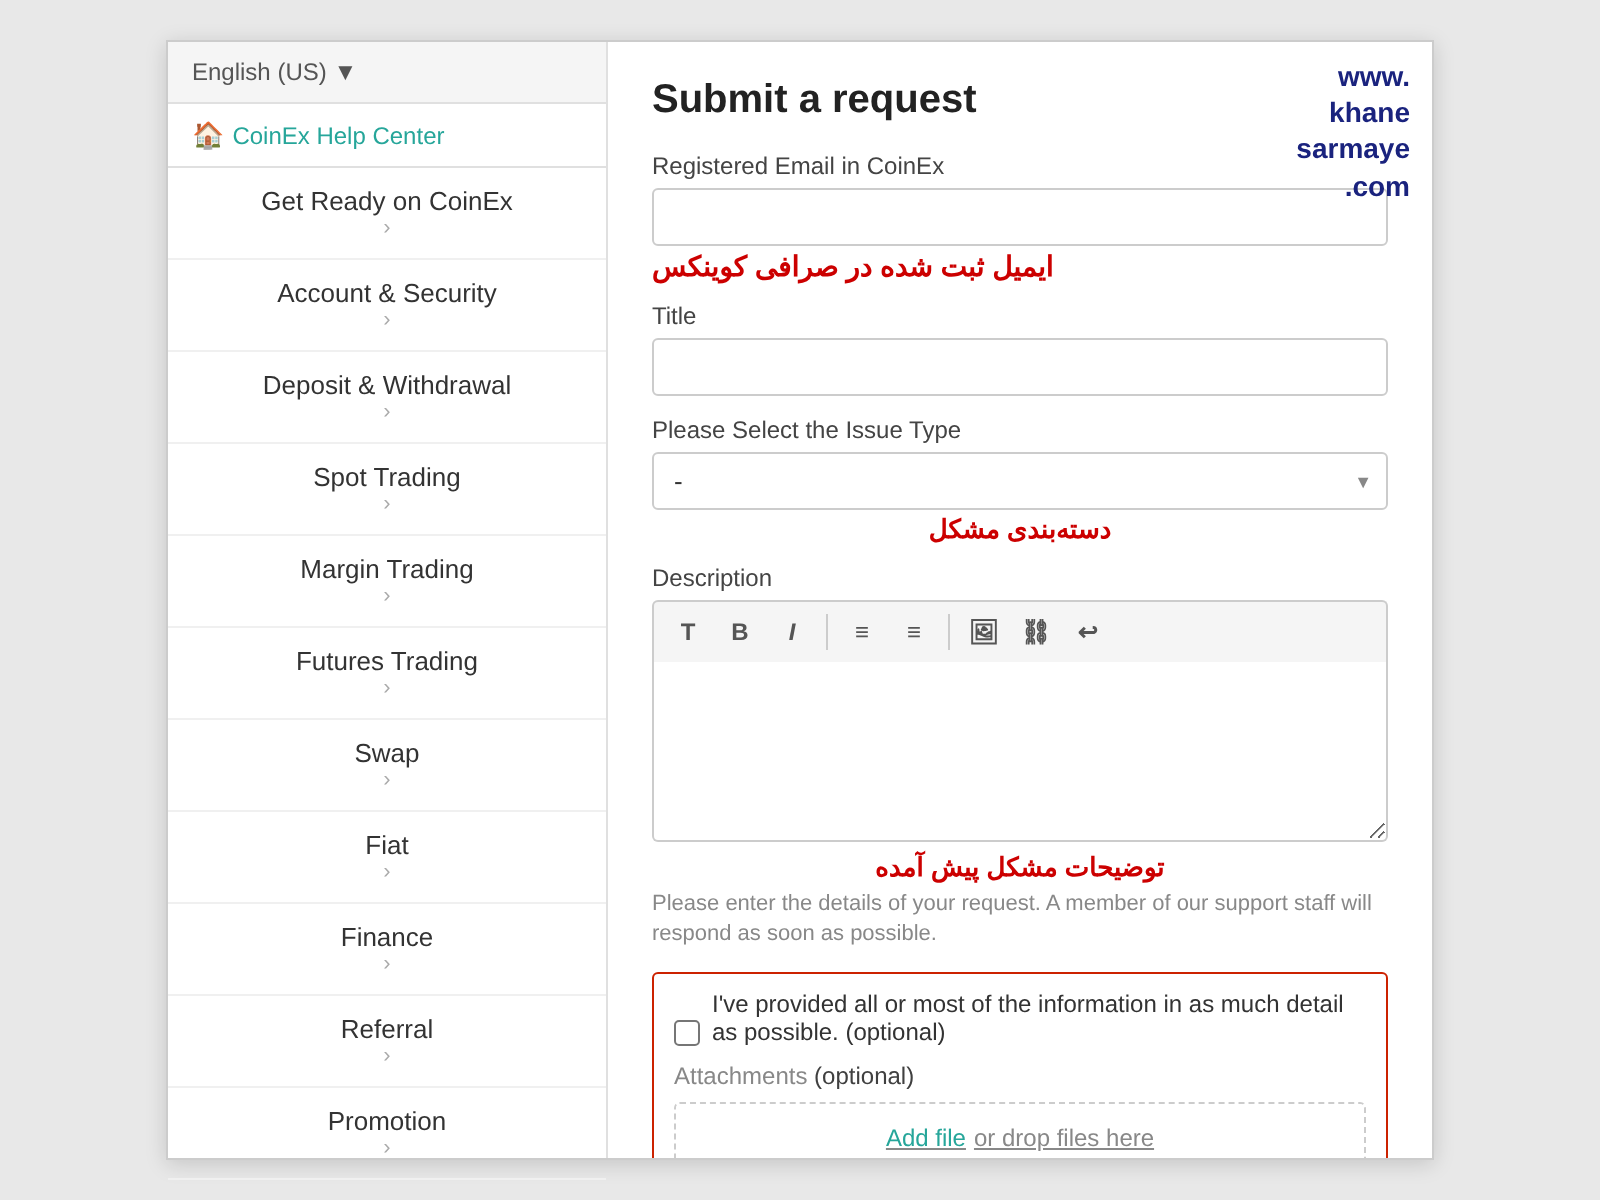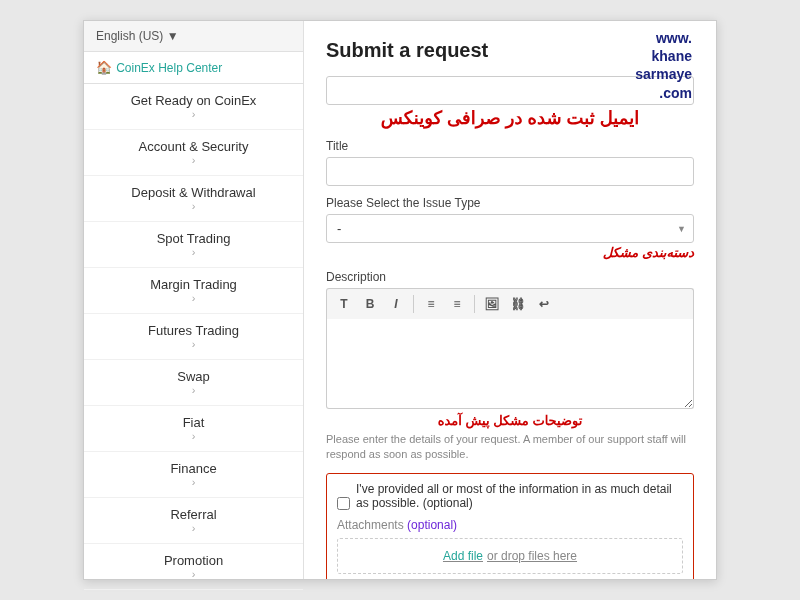--- a/index.html
+++ b/index.html
@@ -89,22 +89,21 @@
       padding: 6px 10px;
       border: 1px solid #ccc;
       border-radius: 3px;
       font-size: 13px;
       color: #333;
       outline: none;
       background: #fff;
     }
     .annotation-text {
       color: #cc0000;
-      font-size: 18px;
-      text-align: center;
+      font-size: 14px;
       font-family: 'Segoe UI', Arial, sans-serif;
       display: block;
       margin-top: 2px;
       font-weight: bold;
     }
     .form-select {
       width: 100%;
       padding: 6px 10px;
       border: 1px solid #ccc;
       border-radius: 3px;
@@ -210,43 +209,42 @@
       gap: 4px;
       min-height: 36px;
       position: relative;
       text-decoration: underline;
     }
     .attach-drop-zone .add-file-link { color: #26a69a; cursor: pointer; text-decoration: none; }
     
     .watermark {
       position: absolute;
       top: 8px;
-      right: 24px;
+      right: 11px;
       text-align: right;
       font-size: 14px;
       font-weight: bold;
       color: #1a237e;
       line-height: 1.3;
     }
     .description-annotation {
       color: #cc0000;
       font-size: 13px;
       text-align: center;
       font-weight: bold;
       direction: rtl;
       font-family: 'Segoe UI', Arial, sans-serif;
     }
     .issue-annotation {
       color: #cc0000;
       font-size: 13px;
-      text-align: right;
+      text-align: center;
       font-weight: bold;
       direction: rtl;
       font-family: 'Segoe UI', Arial, sans-serif;
-      font-style: italic;
     }
   </style>
 </head>
 <body>
 
 <div class="outer-wrapper">
 
   <div class="sidebar">
     <div class="sidebar-top">
       <span>English (US) ▼</span>
@@ -316,20 +314,21 @@
     <div class="watermark">
       <div>www.</div>
       <div>khane</div>
       <div>sarmaye</div>
       <div>.com</div>
     </div>
 
     <div class="page-title">Submit a request</div>
 
     <div class="form-section">
+      <label class="form-label">Registered Email in CoinEx</label>
       <input class="form-input" type="text" value="" style="">
       <span class="annotation-text">ایمیل ثبت شده در صرافی کوینکس</span>
     </div>
 
     <div class="form-section">
       <label class="form-label">Title</label>
       <input class="form-input" type="text" value="" style="">
     </div>
 
     <div class="form-section">
@@ -366,21 +365,21 @@
       </div>
       <div class="helper-text">Please enter the details of your request. A member of our support staff will respond as soon as possible.</div>
     </div>
 
     <div class="checkbox-section">
       <div class="checkbox-row">
         <input type="checkbox" style="">
         <span>I've provided all or most of the information in as much detail as possible. (optional)</span>
       </div>
       <div class="attachments-label">
-        <span>Attachments</span> <span style="color:#6d28d9;">(optional)</span>
+        <span>Attachments</span> <span style="color:#404040;">(optional)</span>
       </div>
       <div class="attach-drop-zone">
         <a class="add-file-link">Add file</a>
         <span>or drop files here</span>
       </div>
     </div>
 
   </div>
 </div>
 

